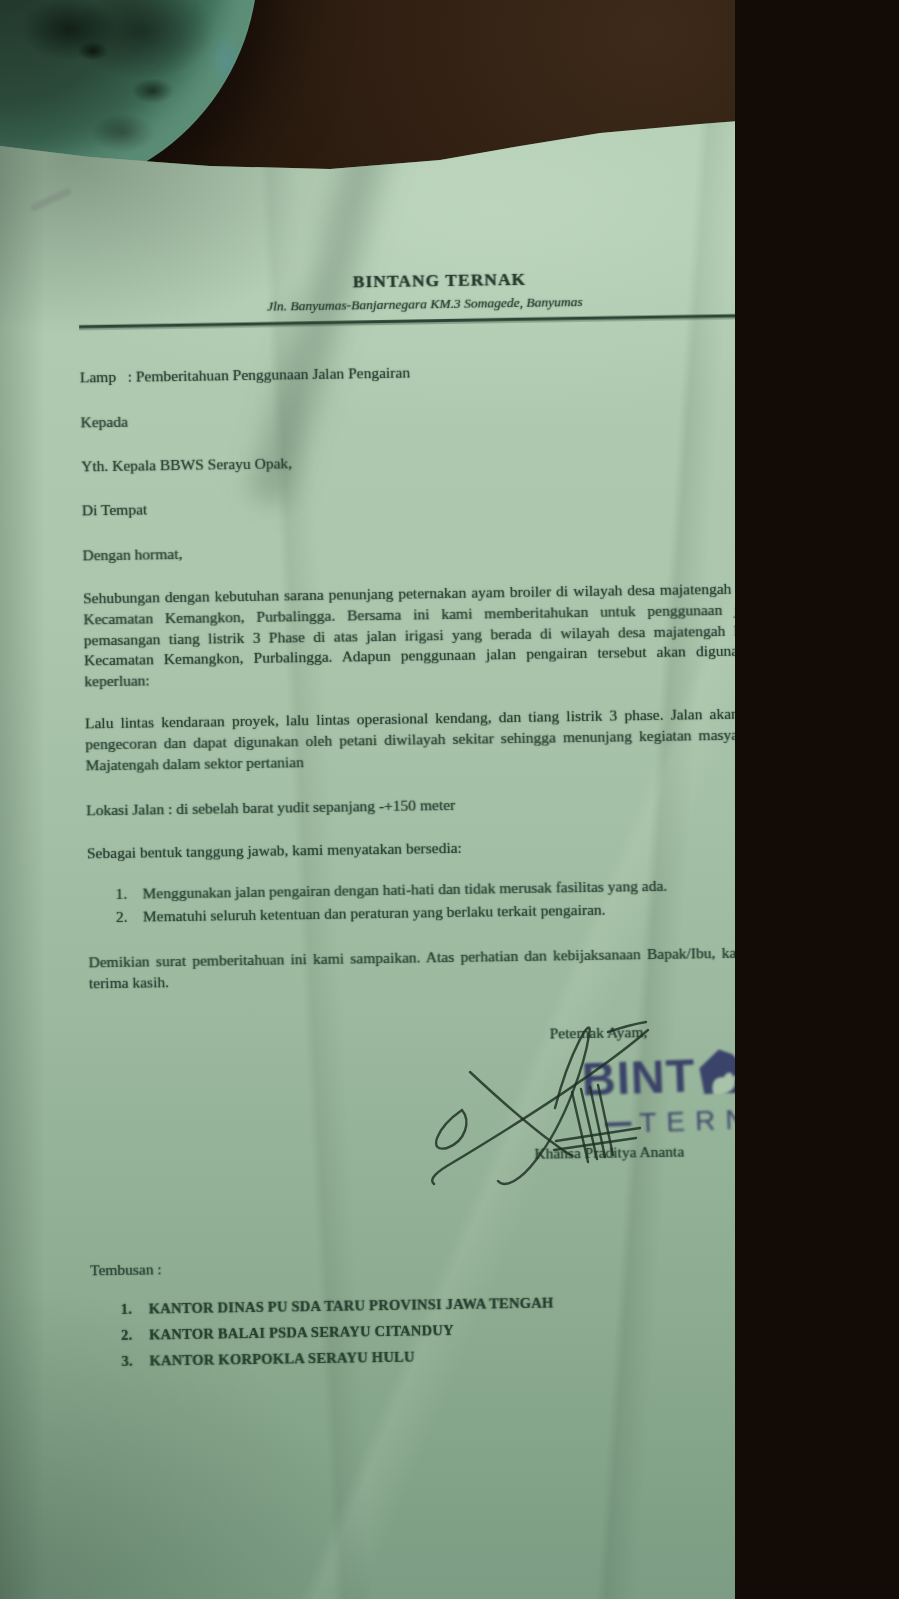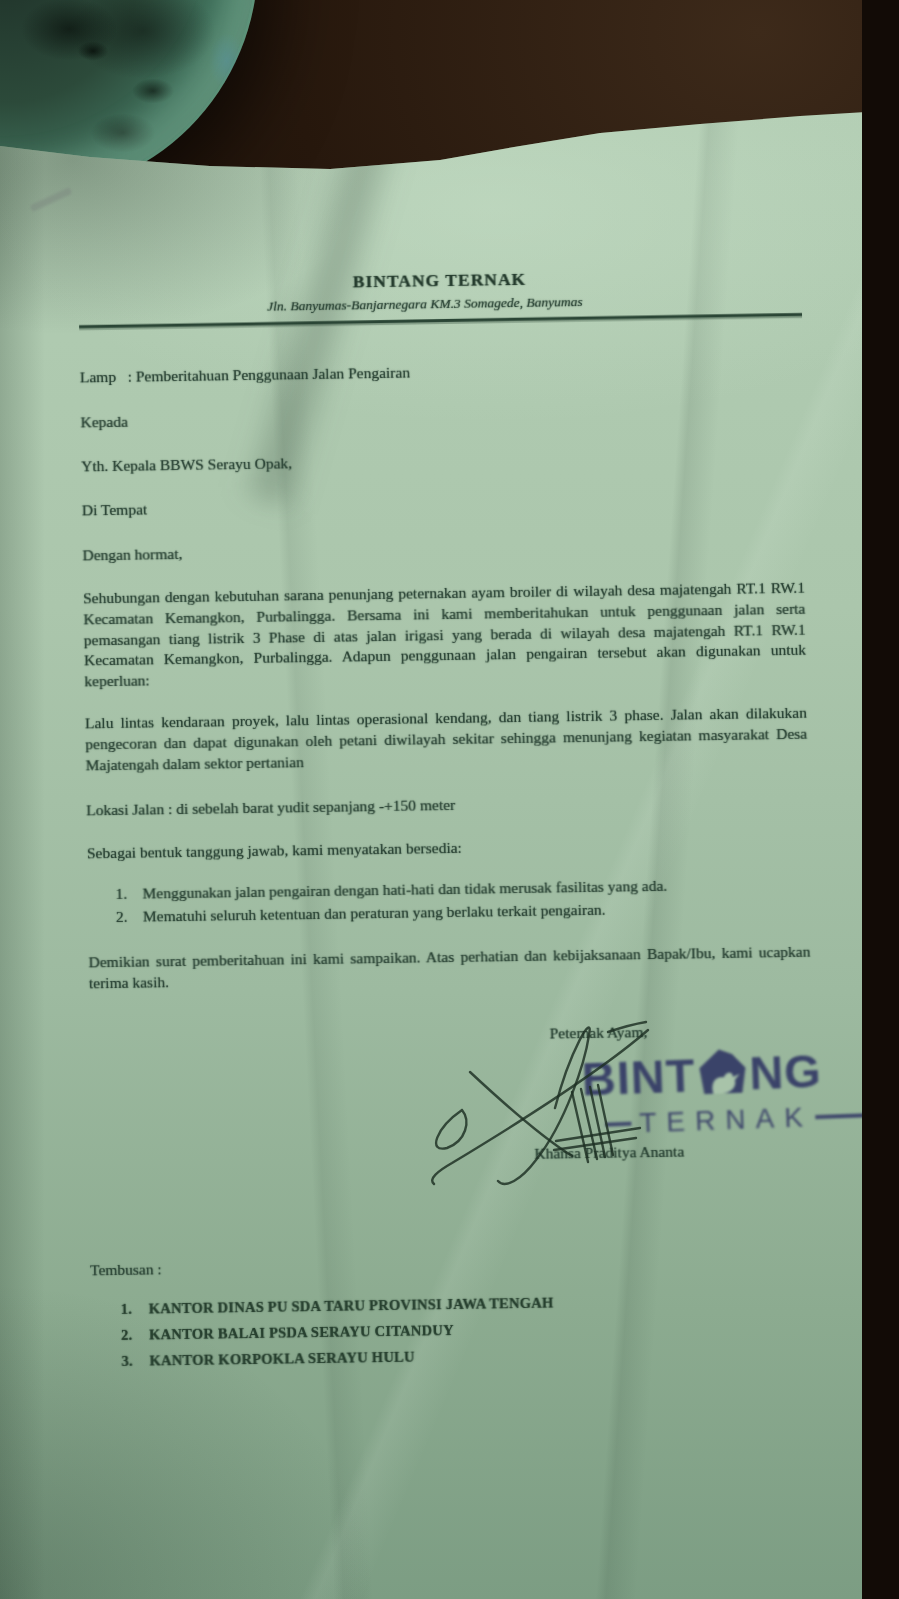--- a/index.html
+++ b/index.html
@@ -1,16 +1,16 @@
 <!DOCTYPE html>
 <html><head>
 <meta charset="utf-8">
 <style>
   html,body{margin:0;padding:0;background:#120b06;}
-  #stage{position:relative;width:862px;height:1599px;overflow:hidden;
+  #stage{position:relative;width:735px;height:1599px;overflow:hidden;
          font-family:"Liberation Serif", serif;
          background:radial-gradient(900px 760px at 88% 2%, #3d2a1a 0%, #27180d 52%, #170d06 100%), #1b1009;}
 
   
   .lid{position:absolute;left:-210px;top:-272px;width:462px;height:462px;border-radius:50%;
     background:
       radial-gradient(22px 14px at 300px 320px, rgba(8,16,11,0.85), transparent 70%),
       radial-gradient(30px 18px at 360px 360px, rgba(12,24,16,0.75), transparent 70%),
       radial-gradient(16px 10px at 408px 396px, rgba(185,218,198,0.40), transparent 70%),
       radial-gradient(46px 28px at 330px 402px, rgba(18,32,23,0.65), transparent 70%),

